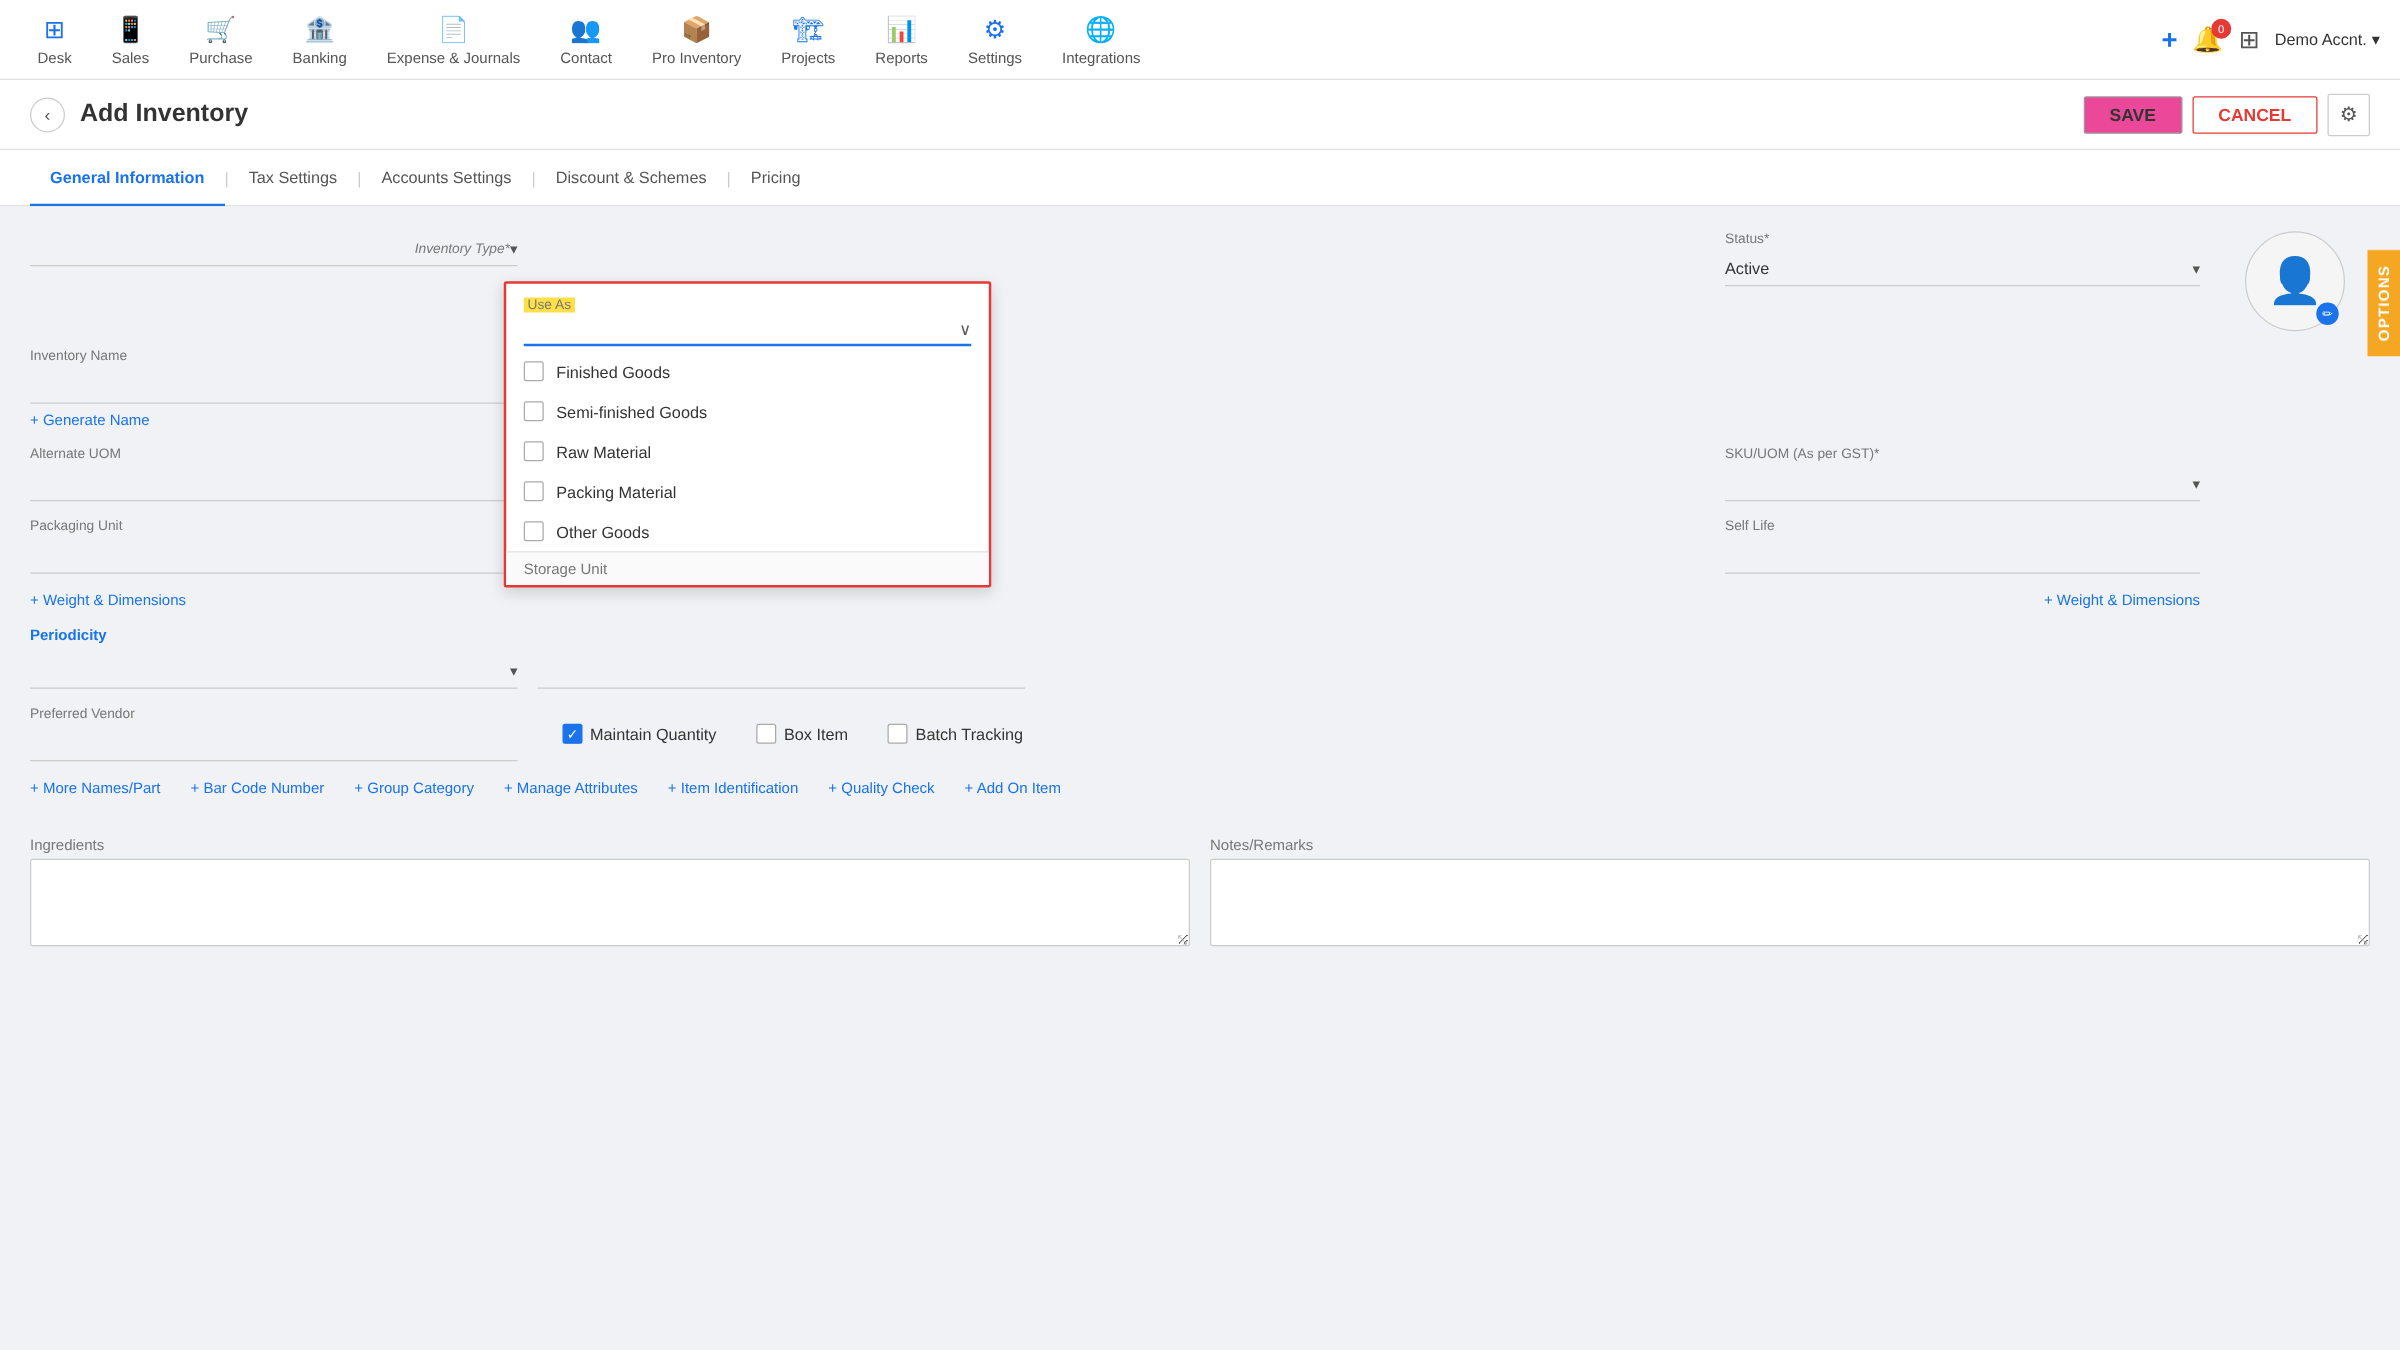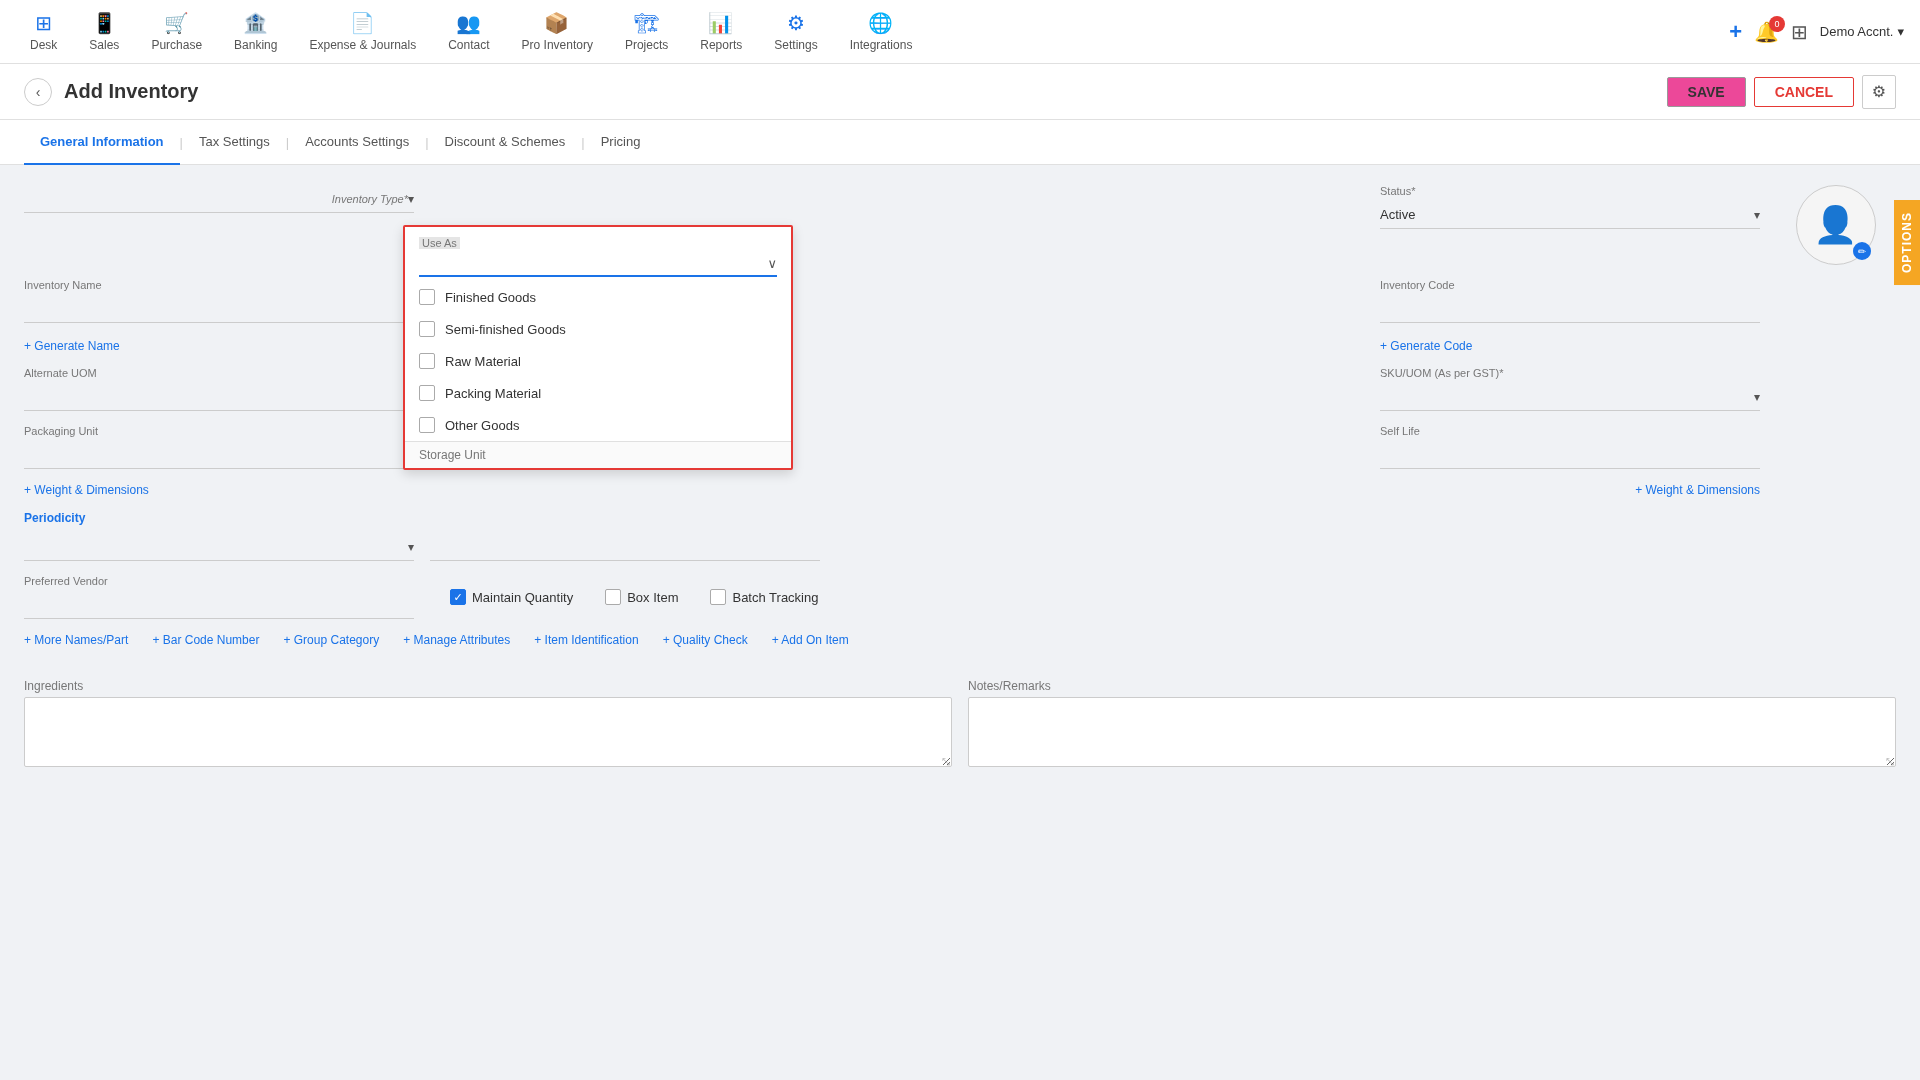--- a/index.html
+++ b/index.html
@@ -232,21 +232,21 @@
       cursor: pointer;
     }
 
     .generate-link {
       color: #1a73e8;
       font-size: 12px;
       cursor: pointer;
       display: flex;
       align-items: center;
       gap: 3px;
-      margin-top: 12px;
+      margin-top: 2px;
     }
 
     
     .avatar-section {
       display: flex;
       flex-direction: column;
       align-items: center;
       width: 120px;
       flex-shrink: 0;
     }
@@ -563,25 +563,20 @@
     </div>
   </div>
 
   <div class="form-row">
     <div class="form-group" style="max-width:390px;">
       <span style="font-size:11px;color:#777;">Inventory Name</span>
       <input class="form-input" style="">
       <span class="generate-link">+ Generate Name</span>
     </div>
     <div style="flex:1;"></div>
-    <div class="form-group" style="max-width:380px;">
-      <span style="font-size:11px;color:#777;">Inventory Code</span>
-      <input class="form-input" style="">
-      <span class="generate-link">+ Generate Code</span>
-    </div>
     <div style="width:120px;"></div>
   </div>
 
   <div class="form-row">
     <div class="form-group" style="max-width:390px;">
       <span style="font-size:11px;color:#777;">Alternate UOM</span>
       <input class="form-input" style="">
     </div>
     <div style="flex:1;"></div>
     <div class="form-group" style="max-width:380px;">
@@ -666,21 +661,21 @@
     </div>
     <div class="textarea-group">
       <div class="textarea-label">Notes/Remarks</div>
       <textarea class="textarea-field" style=""></textarea>
       <span class="resize-icon">⤡</span>
     </div>
   </div>
 
   <div class="dropdown-popup">
     <div style="position:relative;padding:8px 14px 4px;">
-      <span style="font-size:11px;color:#777;background:#e5e5e5;padding:0 3px;">Use As</span>
+      <span style="font-size:11px;color:#777;background:#fde047;padding:0 3px;">Use As</span>
       <div style="display:flex;align-items:center;border-bottom:2px solid #1a73e8;margin-top:2px;">
         <input class="dropdown-search" style="flex: 1 1 0%; border: none; outline: none; font-size: 13px; padding: 4px 0px;">
         <span style="font-size:13px;color:#555;">∨</span>
       </div>
     </div>
 
     <div class="dropdown-item">
       <div class="dropdown-item-check"></div>
       <span>Finished Goods</span>
     </div>

